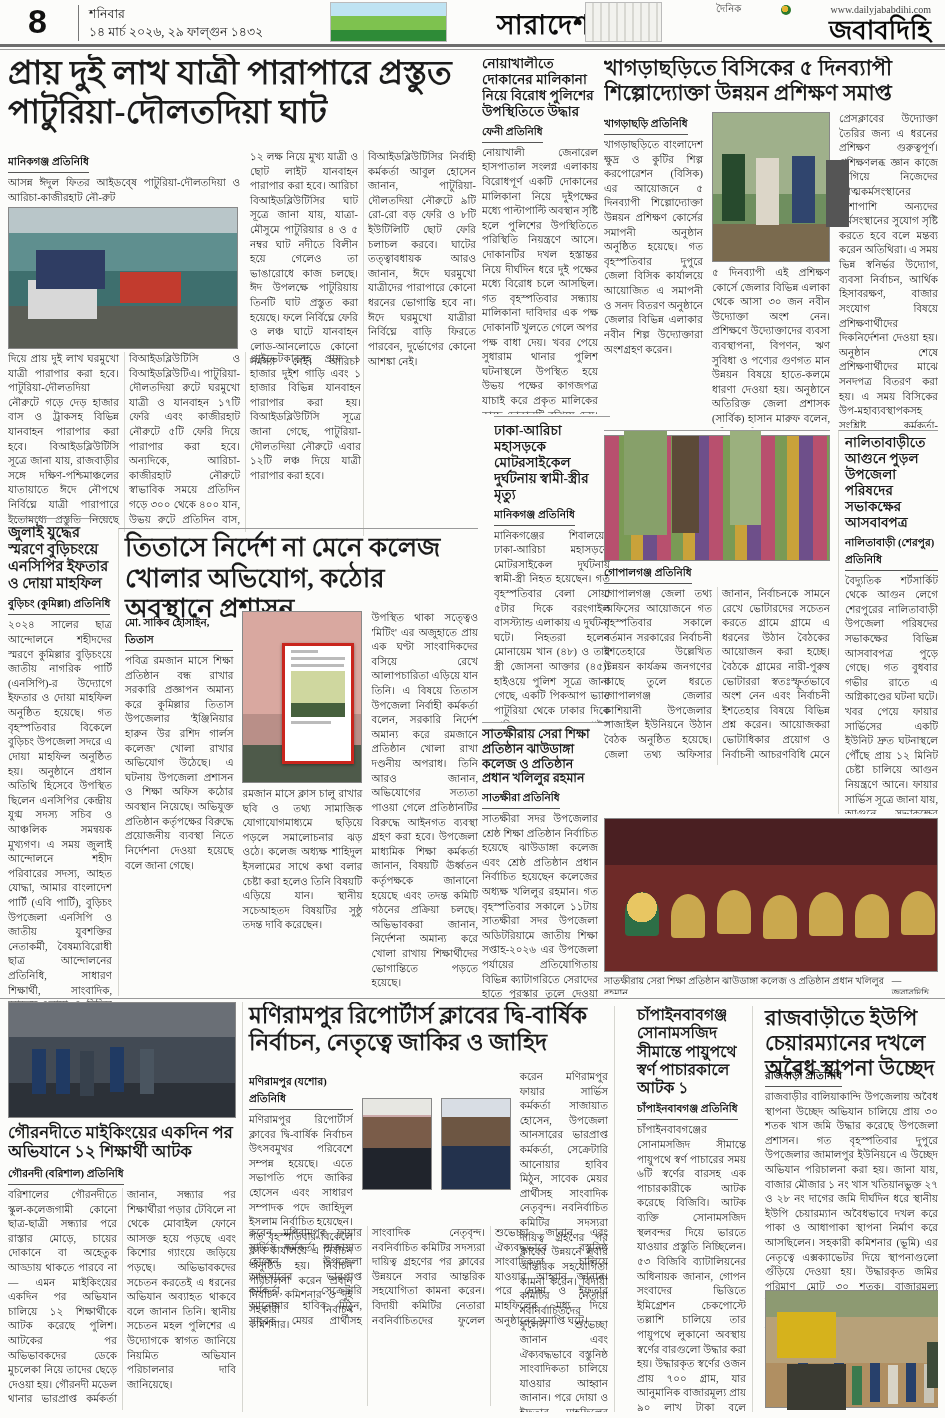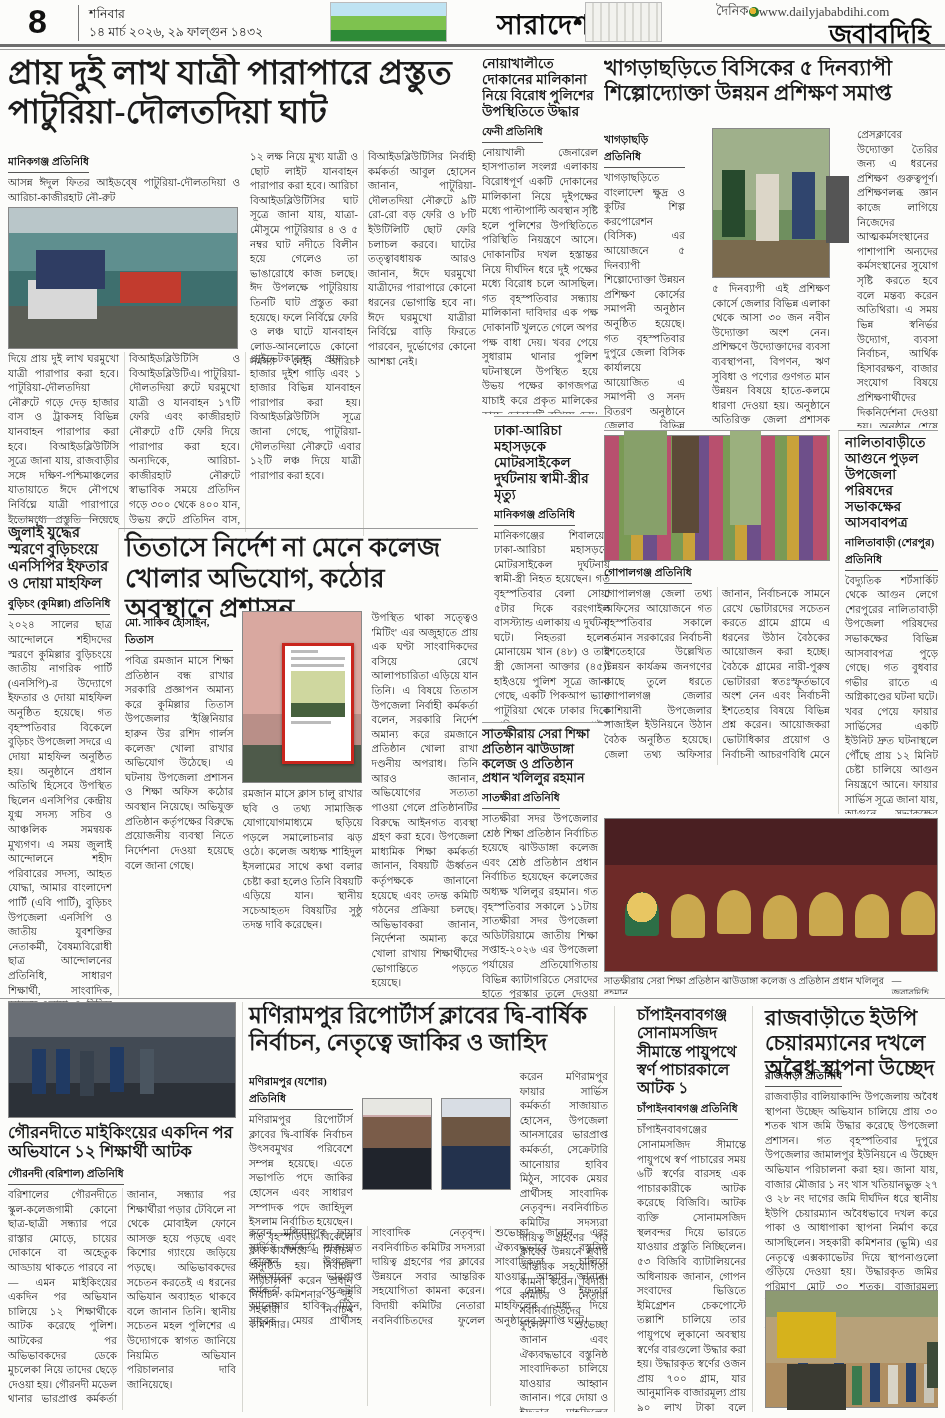--- a/index.html
+++ b/index.html
@@ -12,21 +12,21 @@
   .datebar{position:absolute;left:78px;top:5px;border-left:1.5px solid #777;padding-left:10px;
            font-size:12.5px;line-height:1.45;color:#222;}
   .mast-art{position:absolute;top:2px;height:38px;border:1px solid #bbb;}
   .mast-art.left{left:330px;width:115px;background:
       linear-gradient(180deg,#bfe3f2 0 35%,#7ec24f 35% 70%,#2e8b37 70% 100%);}
   .mast-art.right{left:585px;width:75px;background:
       repeating-linear-gradient(90deg,#f2f2ee 0 6px,#d8d8d2 6px 8px);}
   .section-title{position:absolute;left:476px;top:4px;width:135px;text-align:center;
       font-size:27px;font-weight:bold;color:#0d0d0d;letter-spacing:1px;}
   .paperlogo{position:absolute;right:14px;top:1px;width:215px;text-align:right;}
-  .paper-top{font-size:13px;color:#444;display:flex;align-items:center;}
+  .paper-top{font-size:10px;color:#444;display:flex;justify-content:space-between;align-items:center;}
   .paper-top .globe{width:10px;height:10px;border-radius:50%;
       background:radial-gradient(circle at 40% 40%,#e4b430 0 40%,#2d7a2d 40% 100%);display:inline-block;}
   .paper-name{font-size:26px;font-weight:bold;color:#0a0a0a;line-height:1;}
   .rule-a{position:absolute;left:0;top:44px;width:945px;height:3px;background:#6d6d6d;}
   .rule-b{position:absolute;left:0;top:49px;width:945px;height:1px;background:#9a9a9a;}
   
   .art{position:absolute;overflow:hidden;}
   .hl{font-weight:bold;color:#1c1c1c;line-height:1.18;}
   .byline{font-weight:bold;font-size:10.5px;color:#111;border-bottom:1px solid #555;
           display:inline-block;padding-bottom:1px;margin:4px 0 3px 0;}
@@ -110,21 +110,21 @@
   </div>
 
   <div class="art" style="left:482px;top:56px;width:116px;height:358px;">
     <div class="hl" style="font-size:13.5px;">নোয়াখালীতে দোকানের মালিকানা নিয়ে বিরোধ পুলিশের উপস্থিতিতে উদ্ধার</div>
     <span class="byline">ফেনী প্রতিনিধি</span>
     <div class="body" style="height:300px;">নোয়াখালী জেনারেল হাসপাতাল সংলগ্ন এলাকায় বিরোধপূর্ণ একটি দোকানের মালিকানা নিয়ে দুইপক্ষের মধ্যে পাল্টাপাল্টি অবস্থান সৃষ্টি হলে পুলিশের উপস্থিতিতে পরিস্থিতি নিয়ন্ত্রণে আসে। দোকানটির দখল হস্তান্তর নিয়ে দীর্ঘদিন ধরে দুই পক্ষের মধ্যে বিরোধ চলে আসছিল। গত বৃহস্পতিবার সন্ধ্যায় মালিকানা দাবিদার এক পক্ষ দোকানটি খুলতে গেলে অপর পক্ষ বাধা দেয়। খবর পেয়ে সুধারাম থানার পুলিশ ঘটনাস্থলে উপস্থিত হয়ে উভয় পক্ষের কাগজপত্র যাচাই করে প্রকৃত মালিকের কাছে দোকানটি বুঝিয়ে দেয়। পুলিশের উপস্থিতিতে কোনো অপ্রীতিকর ঘটনা ছাড়াই দোকানটি উদ্ধার হয়। স্থানীয়রা জানান, বিষয়টি নিয়ে এলাকায় উত্তেজনা থাকলেও পুলিশের তৎপরতায় শান্তিপূর্ণ সমাধান হয়েছে।</div>
   </div>
 
   <div class="art" style="left:604px;top:56px;width:334px;height:372px;">
     <div class="hl" style="font-size:21px;height:56px;">খাগড়াছড়িতে বিসিকের ৫ দিনব্যাপী শিল্পোদ্যোক্তা উন্নয়ন প্রশিক্ষণ সমাপ্ত</div>
-    <div style="display:flex;gap:27px;height:308px;margin-top:16px;">
+    <div style="display:flex;gap:9px;height:308px;">
       <div style="width:100px;">
         <span class="byline">খাগড়াছড়ি প্রতিনিধি</span>
         <div class="body" style="height:270px;">খাগড়াছড়িতে বাংলাদেশ ক্ষুদ্র ও কুটির শিল্প করপোরেশন (বিসিক) এর আয়োজনে ৫ দিনব্যাপী শিল্পোদ্যোক্তা উন্নয়ন প্রশিক্ষণ কোর্সের সমাপনী অনুষ্ঠান অনুষ্ঠিত হয়েছে। গত বৃহস্পতিবার দুপুরে জেলা বিসিক কার্যালয়ে আয়োজিত এ সমাপনী ও সনদ বিতরণ অনুষ্ঠানে জেলার বিভিন্ন এলাকার নবীন শিল্প উদ্যোক্তারা অংশগ্রহণ করেন।</div>
       </div>
       <div style="width:118px;">
         <div class="photo ph-training" style="width:118px;height:150px;"></div>
         <div class="body" style="height:152px;margin-top:4px;">৫ দিনব্যাপী এই প্রশিক্ষণ কোর্সে জেলার বিভিন্ন এলাকা থেকে আসা ৩০ জন নবীন উদ্যোক্তা অংশ নেন। প্রশিক্ষণে উদ্যোক্তাদের ব্যবসা ব্যবস্থাপনা, বিপণন, ঋণ সুবিধা ও পণ্যের গুণগত মান উন্নয়ন বিষয়ে হাতে-কলমে ধারণা দেওয়া হয়। অনুষ্ঠানে অতিরিক্ত জেলা প্রশাসক (সার্বিক) হাসান মারুফ বলেন, সঠিক পরিকল্পনা ও দক্ষতা থাকলে ক্ষুদ্র উদ্যোগও বড় শিল্পে রূপ নিতে পারে।</div>
       </div>
       <div style="width:100px;">
         <div class="body" style="height:306px;">প্রেসক্লাবের উদ্যোক্তা তৈরির জন্য এ ধরনের প্রশিক্ষণ গুরুত্বপূর্ণ। প্রশিক্ষণলব্ধ জ্ঞান কাজে লাগিয়ে নিজেদের আত্মকর্মসংস্থানের পাশাপাশি অন্যদের কর্মসংস্থানের সুযোগ সৃষ্টি করতে হবে বলে মন্তব্য করেন অতিথিরা। এ সময় ভিন্ন স্বনির্ভর উদ্যোগ, ব্যবসা নির্বাচন, আর্থিক হিসাবরক্ষণ, বাজার সংযোগ বিষয়ে প্রশিক্ষণার্থীদের দিকনির্দেশনা দেওয়া হয়। অনুষ্ঠান শেষে প্রশিক্ষণার্থীদের মাঝে সনদপত্র বিতরণ করা হয়। এ সময় বিসিকের উপ-মহাব্যবস্থাপকসহ সংশ্লিষ্ট কর্মকর্তা-কর্মচারীরা উপস্থিত ছিলেন। এই প্রশিক্ষণ নতুন উদ্যোক্তাদের সাহস জোগাবে বলে আশা প্রকাশ করেন আয়োজকরা। ভবিষ্যতে এ ধরনের আরও প্রশিক্ষণের আয়োজন করা হবে বলে জানানো হয়।</div>

